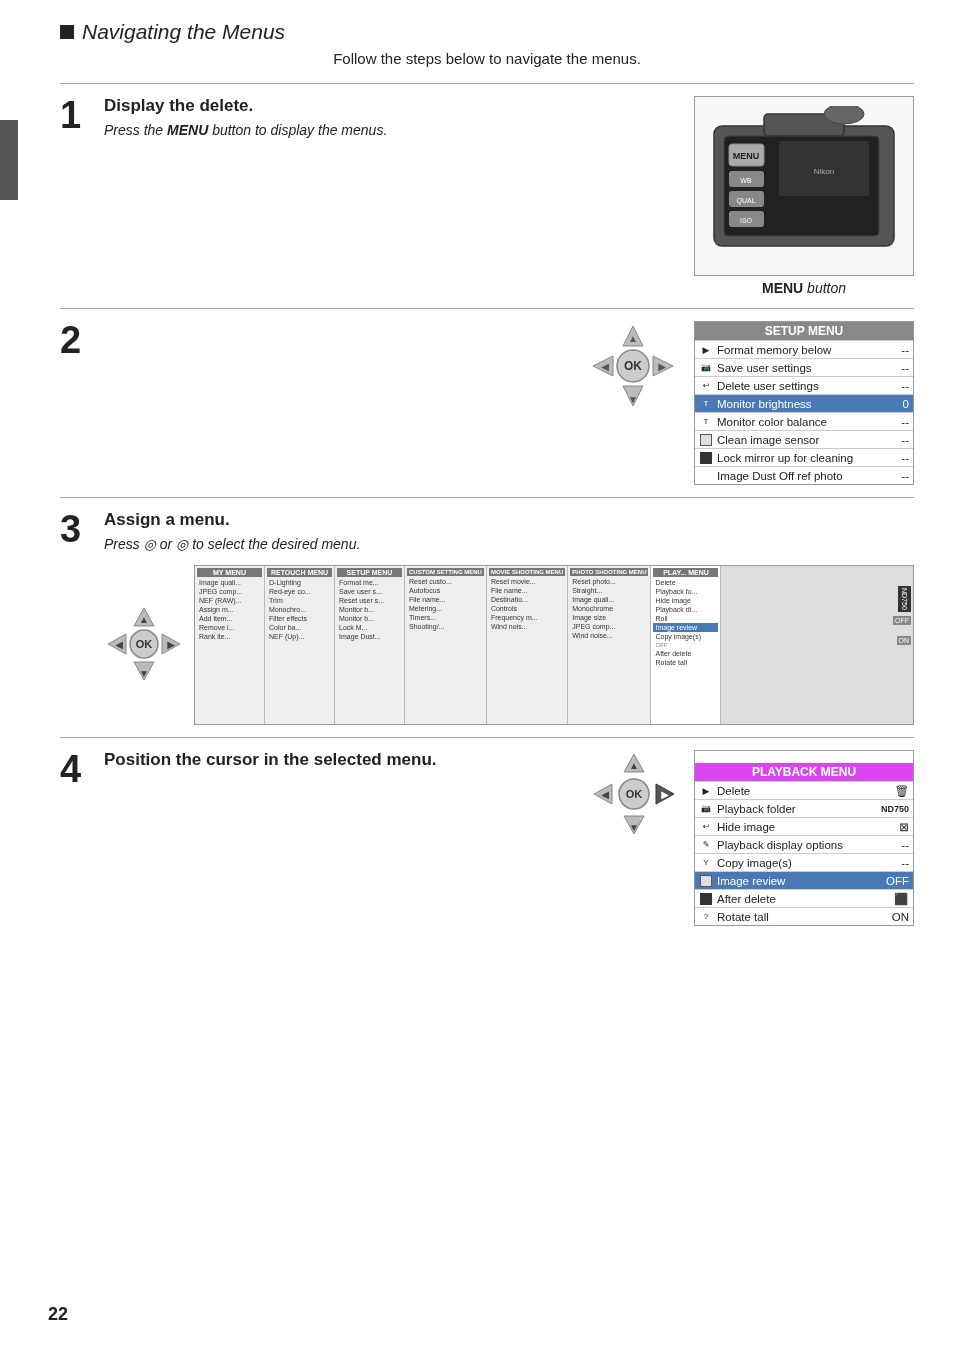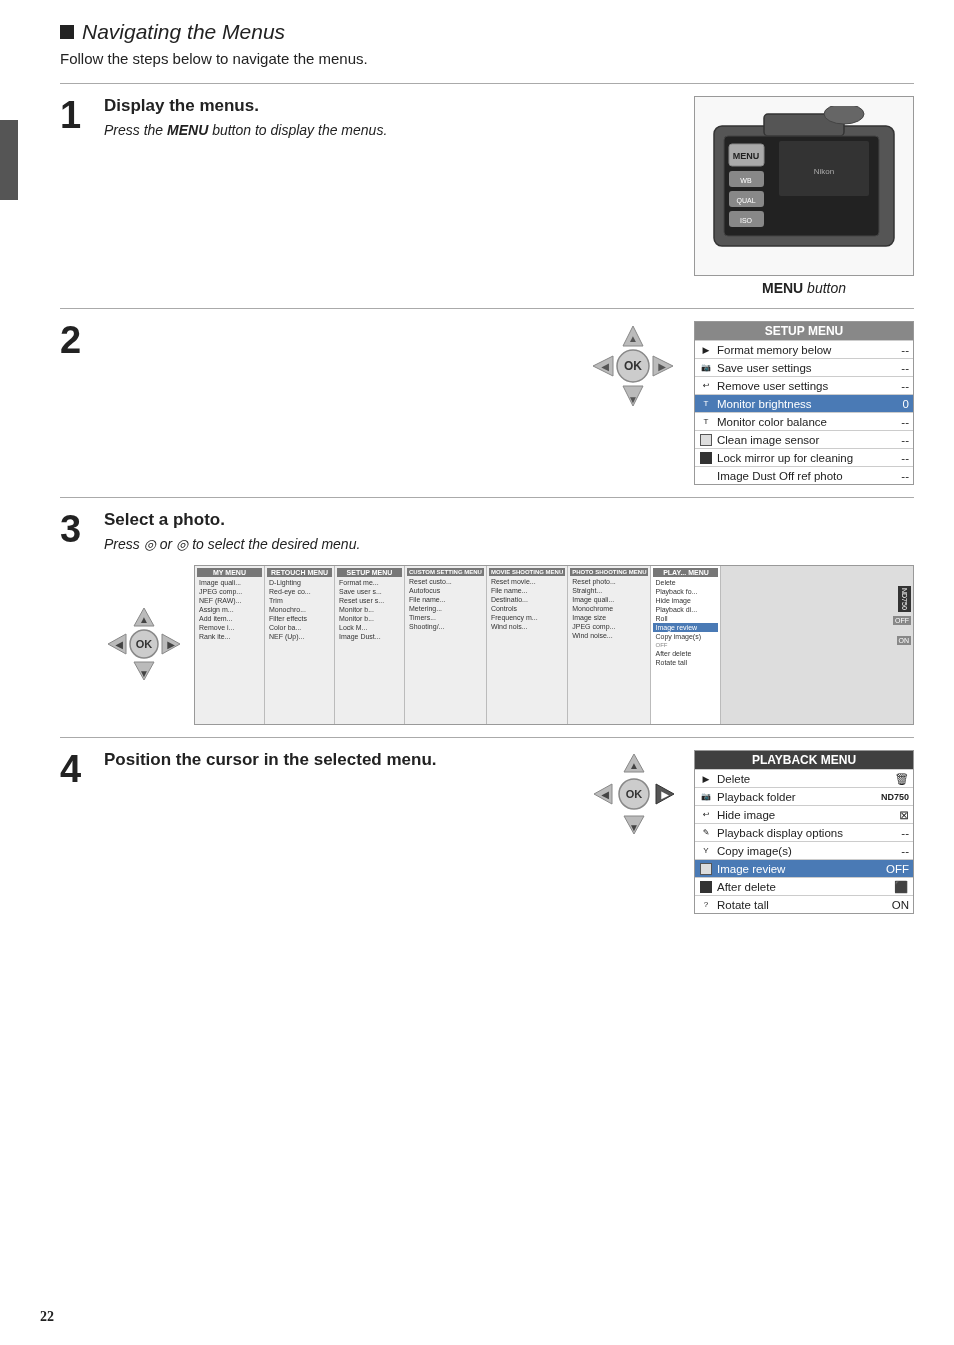--- a/index.html
+++ b/index.html
@@ -20,24 +20,23 @@
       left: 0;
       top: 120px;
       width: 18px;
       height: 80px;
       background: #555;
     }
 
     .page-number {
       position: absolute;
       bottom: 20px;
-      left: 40px;
-      font-size: 14px;
+      left: 48px;
+      font-size: 18px;
       font-weight: bold;
-      font-family: Liberation Serif, serif;
     }
 
     
     .section-title {
       display: flex;
       align-items: center;
       gap: 8px;
       margin-bottom: 6px;
     }
     .section-title-icon {
@@ -48,20 +47,21 @@
       flex-shrink: 0;
     }
     .section-title h2 {
       font-size: 21px;
       font-style: italic;
       font-weight: normal;
     }
     .subtitle {
       font-size: 15px;
       margin-bottom: 16px;
+      text-align: center;
     }
 
     hr.divider {
       border: none;
       border-top: 1px solid #aaa;
       margin: 12px 0;
     }
 
     
     .step {
@@ -211,26 +211,27 @@
     }
 
     
     .playback-menu-table {
       border: 1px solid #999;
       background: #fff;
       font-size: 11.5px;
       width: 220px;
     }
     .playback-menu-header {
-      background: #404040;
+      background: #d946ef;
       color: #fff;
       text-align: center;
       padding: 2px 4px;
       font-size: 12px;
       font-weight: bold;
+      margin-top: 12px;
     }
 
     
     .step4-row {
       display: flex;
       align-items: flex-start;
       gap: 16px;
     }
 
     
@@ -290,21 +291,21 @@
 </div>
 <p class="subtitle">Follow the steps below to navigate the menus.</p>
 
 <hr class="divider">
 
 <div class="step">
   <div class="step-number">1</div>
   <div class="step-content">
     <div class="step-row">
       <div class="step-text">
-        <div class="step-title">Display the menus.</div>
+        <div class="step-title">Display the delete.</div>
         <div class="step-body">
           Press the <strong>MENU</strong> button to display the menus.
         </div>
       </div>
       <div class="camera-image-container">
         <div class="camera-svg-wrap">
 
           <svg width="200" height="160" viewBox="0 0 200 160" xmlns="http://www.w3.org/2000/svg">
 
             <rect x="10" y="20" width="180" height="120" rx="8" ry="8" fill="#555" stroke="#333" stroke-width="1.5"></rect>
@@ -383,21 +384,21 @@
               <div class="menu-icon">
                   <span style="font-size:8px;">📷</span>
                 </div>
               <span class="menu-label">Save user settings</span>
               <span class="menu-value">--</span>
             </div>
             <div class="menu-table-row">
               <div class="menu-icon">
                   <span style="font-size:8px;">↩</span>
                 </div>
-              <span class="menu-label">Remove user settings</span>
+              <span class="menu-label">Delete user settings</span>
               <span class="menu-value">--</span>
             </div>
             <div class="menu-table-row highlighted">
               <div class="menu-icon">
                   <span style="font-size:8px; color:#fff;">T</span>
                 </div>
               <span class="menu-label">Monitor brightness</span>
               <span class="menu-value">0</span>
             </div>
             <div class="menu-table-row">
@@ -431,21 +432,21 @@
       </div>
     </div>
   </div>
 </div>
 
 <hr class="divider">
 
 <div class="step step3-section">
   <div class="step-number">3</div>
   <div class="step-content">
-    <div class="step-title">Select a photo.</div>
+    <div class="step-title">Assign a menu.</div>
     <div class="step-body">
       Press ◎ or ◎ to select the desired menu.
     </div>
 
     <div style="display:flex; gap:10px; margin-top:10px; align-items:center;">
 
       <div style="flex-shrink:0;">
         <svg width="80" height="80" viewBox="0 0 80 80" xmlns="http://www.w3.org/2000/svg">
           <polygon points="40,4 30,22 50,22" fill="#bbb" stroke="#888" stroke-width="1"></polygon>
           <text x="40" y="19" text-anchor="middle" font-size="10" fill="#444">▲</text>

